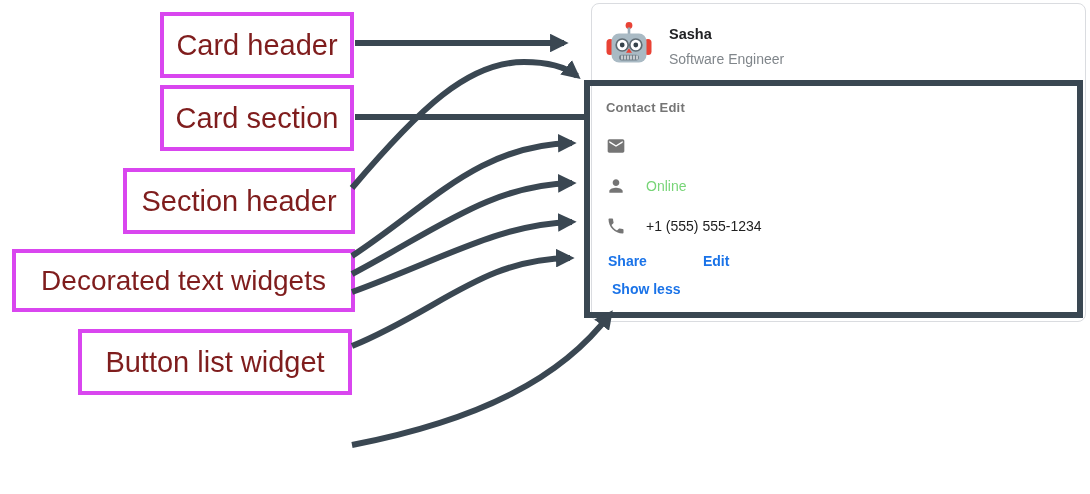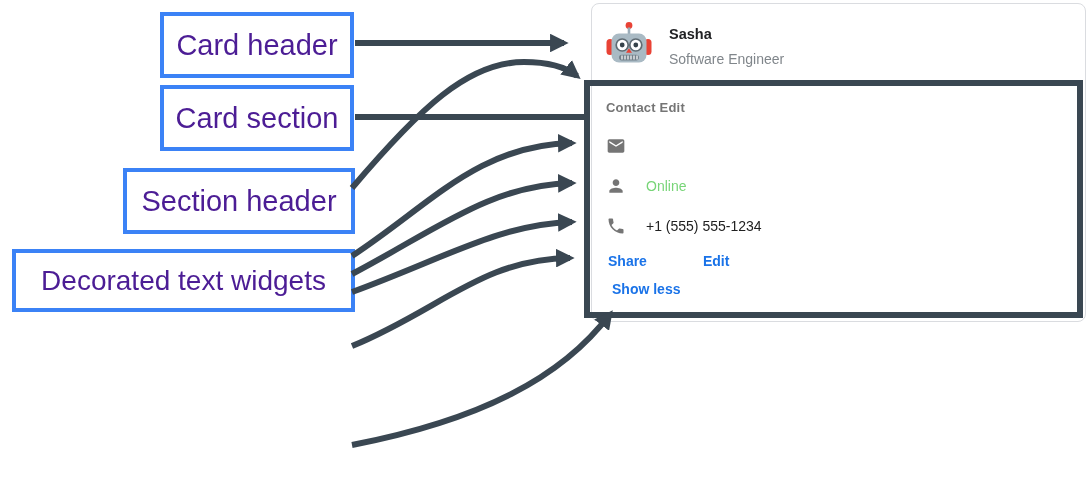--- a/index.html
+++ b/index.html
@@ -1,21 +1,21 @@
 <!DOCTYPE html>
 <html><head>
 <meta charset="utf-8">
 <style>
   html,body{margin:0;padding:0;background:#fff;}
   #stage{position:relative;width:1090px;height:494px;background:#fff;overflow:hidden;
          font-family:"Liberation Sans", sans-serif;}
 
   
-  .label-box{position:absolute;box-sizing:border-box;background:#fff;border:4px solid #3b82f6;
-             color:#4c1d95;display:flex;align-items:center;justify-content:center;
+  .label-box{position:absolute;box-sizing:border-box;background:#fff;border:4px solid #d946ef;
+             color:#7f1d1d;display:flex;align-items:center;justify-content:center;
              font-size:29px;letter-spacing:0;z-index:3;white-space:nowrap;}
 
   
   #arrows{position:absolute;left:0;top:0;z-index:4;pointer-events:none;}
 
   
   .card{position:absolute;left:591px;top:3px;width:495px;height:319px;box-sizing:border-box;
         background:#fff;border:1px solid #dadce0;border-radius:8px;z-index:1;}
   .card-header{position:absolute;left:0;top:0;width:100%;height:78px;}
   .avatar{position:absolute;left:13px;top:14px;width:48px;height:48px;}
@@ -49,20 +49,23 @@
     <span>Card header</span>
   </div>
   <div class="label-box" style="left:160px;top:85px;width:194px;height:66px;">
     <span>Card section</span>
   </div>
   <div class="label-box" style="left:12px;top:249px;width:343px;height:63px;font-size:28px;">
     <span>Decorated text widgets</span>
   </div>
   <div class="label-box" style="left:123px;top:168px;width:232px;height:66px;">
     <span>Section header</span>
+  </div>
+  <div class="label-box" style="left:78px;top:329px;width:274px;height:66px;">
+    <span>Button list widget</span>
   </div>
 
   <div class="card">
     <div class="card-header">
       <svg class="avatar" viewBox="0 0 48 48">
         <circle cx="24" cy="7.5" r="3.4" fill="#e94235"></circle>
         <rect x="22.7" y="9.5" width="2.6" height="8" fill="#9aacb8"></rect>
         <rect x="1.5" y="21" width="7" height="16" rx="3.5" fill="#e94235"></rect>
         <rect x="39.5" y="21" width="7" height="16" rx="3.5" fill="#e94235"></rect>
         <rect x="6.5" y="15.5" width="35" height="29" rx="7.5" fill="#a9bac4"></rect>

